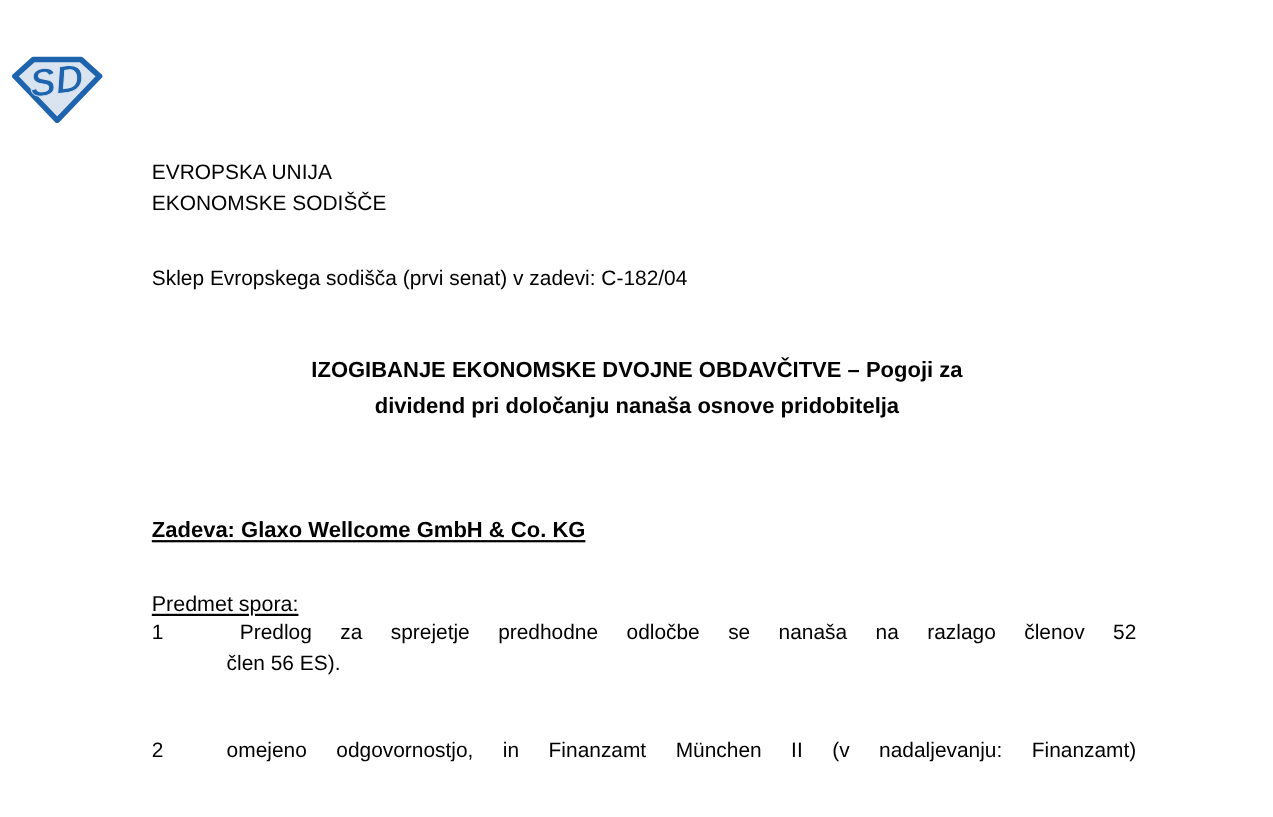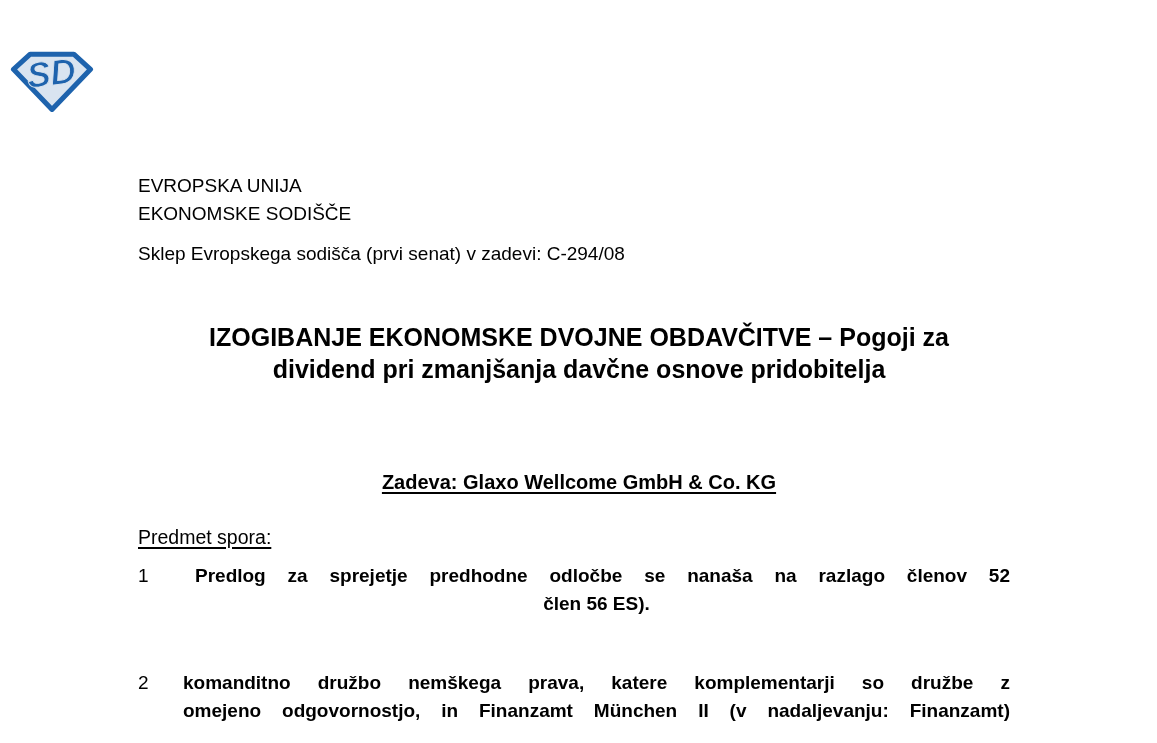--- a/index.html
+++ b/index.html
@@ -16,78 +16,77 @@
 
   .block { position: absolute; left: 138px; width: 882px; }
 
   .org-header div,
   .meta div {
     font-size: 19px; line-height: 27.5px; white-space: nowrap;
   }
 
   .doc-title {
     text-align: center; font-weight: bold;
-    font-size: 25px; line-height: 31.5px;
+    font-size: 20px; line-height: 31.5px;
   }
 
   .case-heading {
     font-size: 20px; font-weight: bold;
     text-decoration: underline; text-decoration-thickness: 2px; text-underline-offset: 3px;
-    line-height: 27.5px; white-space: nowrap; text-align: center;
+    line-height: 27.5px; white-space: nowrap;
   }
   .section-heading {
     font-size: 19.5px;
     text-decoration: underline; text-decoration-thickness: 1.5px; text-underline-offset: 3px;
     line-height: 27.5px; white-space: nowrap;
   }
 
   .para { font-size: 19px; line-height: 27.5px; }
   .para .pnum { position: absolute; left: 0; top: 0; }
-  .para .ptext { margin-left: 45px; width: 827px; font-weight: bold; }
+  .para .ptext { margin-left: 68px; width: 827px; }
   .jline { text-align: justify; text-align-last: justify; }
-  .lline { text-align: center; }
+  .lline { text-align: left; }
   .first-line { padding-left: 12px; }
 </style>
 </head>
 <body>
 
 <div class="page">
 
   <svg class="logo" width="84" height="62" viewBox="0 0 100 74">
     <polygon points="4,23 24,5 76,5 96,23 50,71" fill="#d9e4f0" stroke="#1e63ad" stroke-width="6" stroke-linejoin="round"></polygon>
     <text x="50" y="42" text-anchor="middle" font-size="42" font-style="italic" font-weight="bold" fill="#1e63ad" stroke="#d9e4f0" stroke-width="1" transform="rotate(-7 50 34)">SD</text>
   </svg>
 
-  <div class="block org-header" style="top:172px">
+  <div class="block org-header" style="top:144px">
     <div>EVROPSKA UNIJA</div>
     <div>EKONOMSKE SODIŠČE</div>
   </div>
 
   <div class="block meta" style="top:240px">
-    <div>Sklep Evropskega sodišča (prvi senat) v zadevi: C-294/08</div>
+    <div>Sklep Evropskega sodišča (prvi senat) v zadevi: C-182/04</div>
   </div>
 
   <div class="block doc-title" style="top:322px">
     <div>IZOGIBANJE EKONOMSKE DVOJNE OBDAVČITVE – Pogoji za</div>
-    <div>dividend pri zmanjšanja davčne osnove pridobitelja</div>
+    <div>dividend pri določanju nanaša osnove pridobitelja</div>
   </div>
 
   <div class="block case-heading" style="top:469px">Zadeva: Glaxo Wellcome GmbH &amp; Co. KG</div>
 
-  <div class="block section-heading" style="top:524px">Predmet spora:</div>
+  <div class="block section-heading" style="top:536px">Predmet spora:</div>
 
   <div class="block para" style="top:562px">
     <span class="pnum">1</span>
     <div class="ptext">
       <div class="jline first-line">Predlog za sprejetje predhodne odločbe se nanaša na razlago členov 52</div>
       <div class="lline">člen 56 ES).</div>
     </div>
   </div>
 
   <div class="block para" style="top:669px">
     <span class="pnum">2</span>
     <div class="ptext">
-      <div class="jline">komanditno družbo nemškega prava, katere komplementarji so družbe z</div>
       <div class="jline">omejeno odgovornostjo, in Finanzamt München II (v nadaljevanju: Finanzamt)</div>
     </div>
   </div>
 
 </div>
 
 </body></html>

